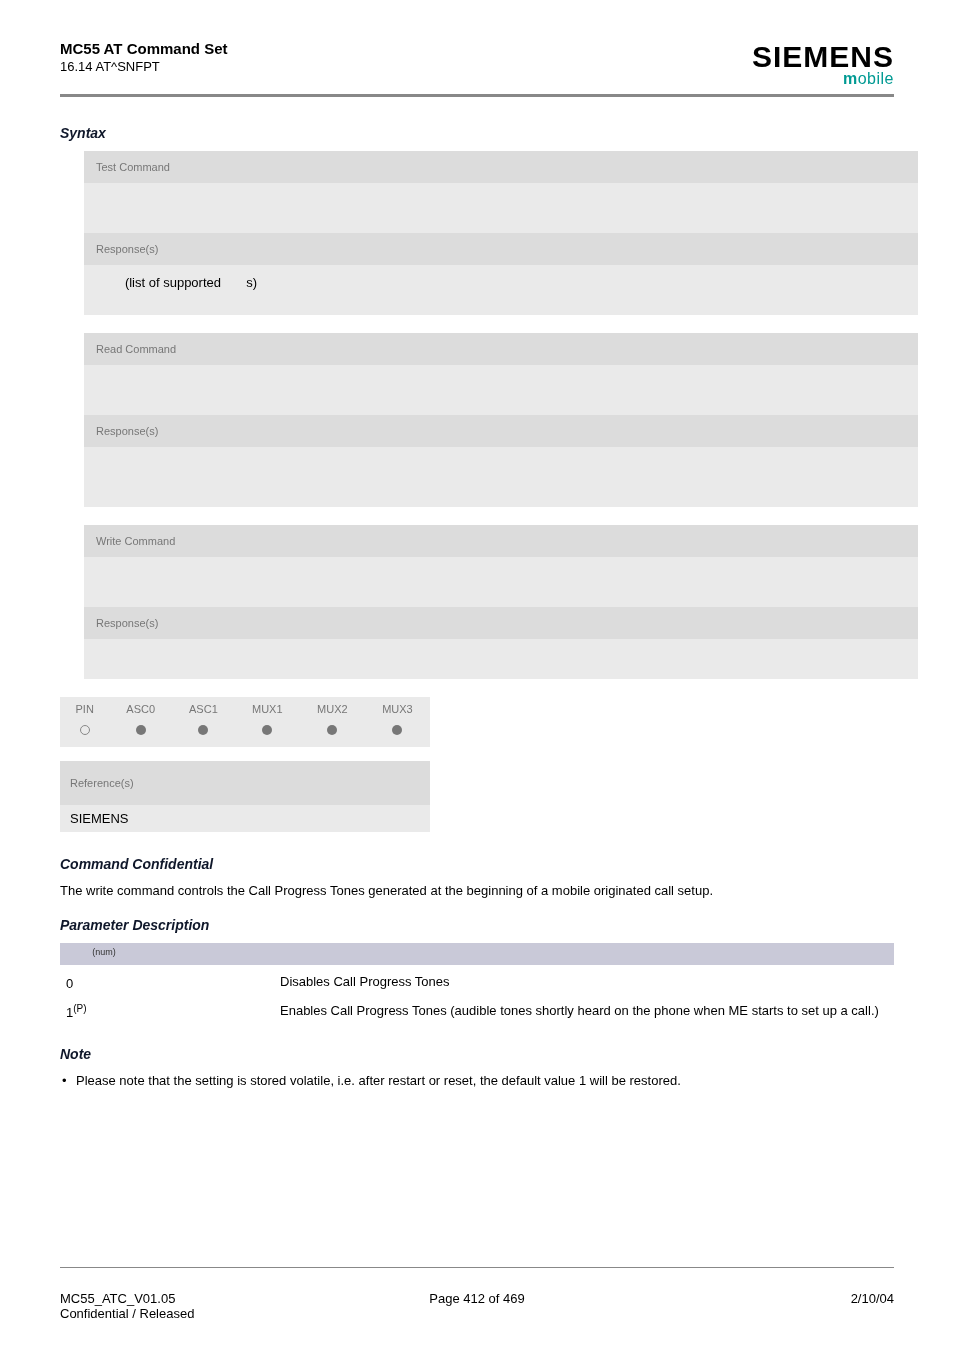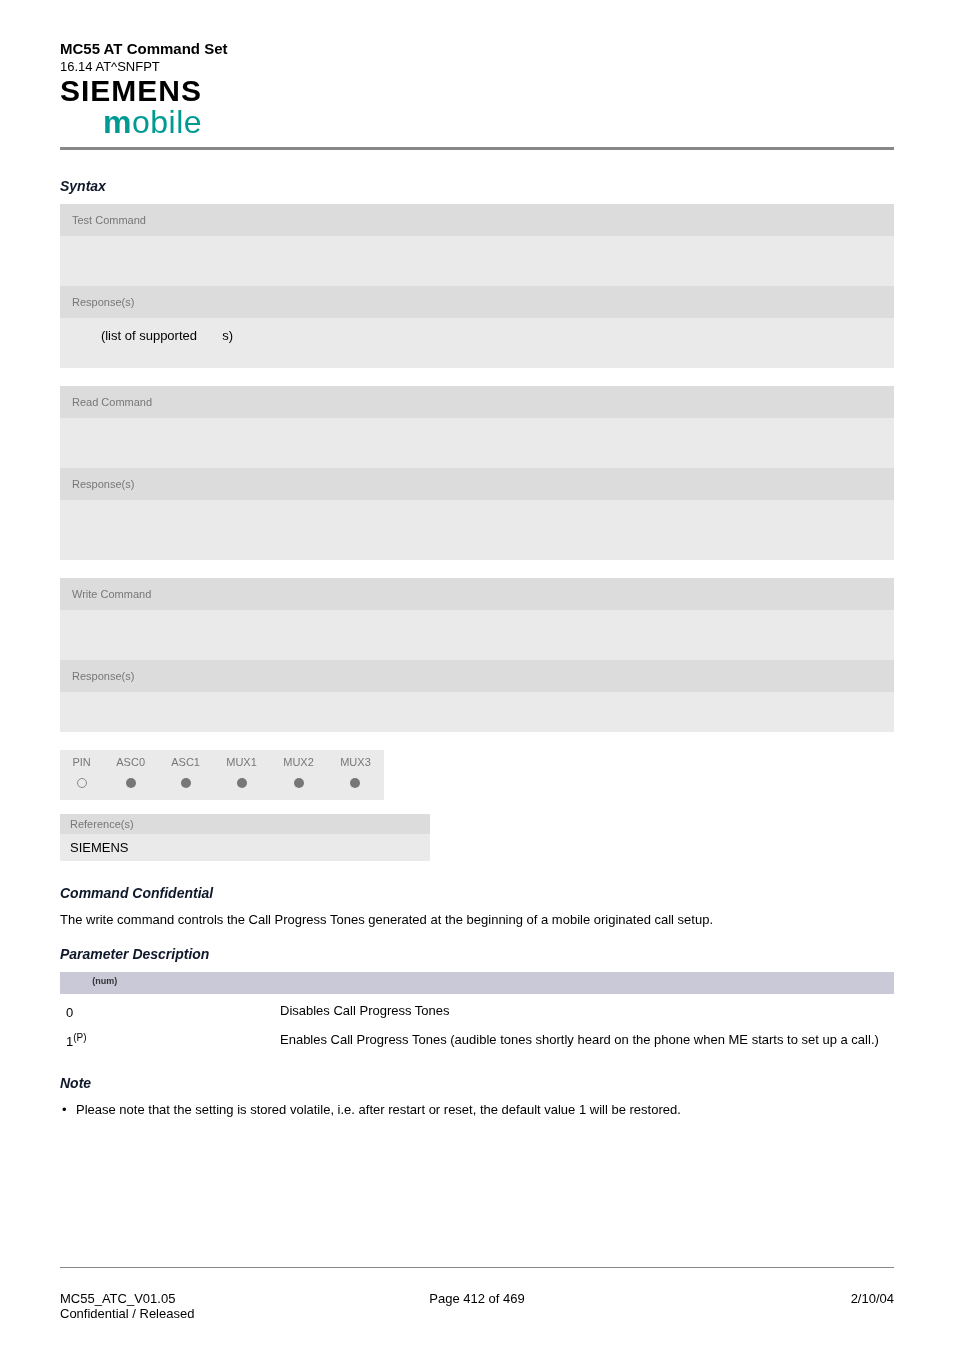--- a/index.html
+++ b/index.html
@@ -13,21 +13,20 @@
     padding: 0;
   }
   .page {
     padding: 40px 60px 0 60px;
   }
   .header {
     display: flex;
     justify-content: space-between;
     align-items: flex-start;
     margin-bottom: 6px;
-    flex-direction: column;
   }
   .header-left .line1 {
     font-weight: bold;
     font-size: 15px;
   }
   .header-left .line2 {
     font-weight: normal;
     font-size: 13px;
     margin-top: 2px;
   }
@@ -35,21 +34,21 @@
     text-align: right;
   }
   .brand-siemens {
     font-family: Arial, sans-serif;
     font-weight: 900;
     font-size: 30px;
     letter-spacing: 1px;
     color: #000;
   }
   .brand-mobile {
-    font-size: 32px;
+    font-size: 16px;
     color: #009a93;
     margin-top: -4px;
     letter-spacing: 0.5px;
   }
   .brand-mobile .m {
     font-weight: bold;
     color: #009a93;
   }
   .hr-heavy {
     border: none;
@@ -68,39 +67,40 @@
   .subhead {
     font-size: 14px;
     font-weight: bold;
     font-style: italic;
     color: #0f172a;
     margin-bottom: 10px;
   }
   .panel {
     width: 100%;
     margin-bottom: 18px;
+    margin-left: 24px;
   }
   .panel-row {
     padding: 10px 12px;
     font-size: 13px;
   }
   .panel-label {
     background: #dcdcdc;
     color: #777;
     font-size: 11px;
   }
   .panel-body {
     background: #eaeaea;
     min-height: 50px;
   }
   .pin-table {
     background: #eaeaea;
     border-collapse: separate;
     border-spacing: 0;
-    width: 324px;
+    width: 370px;
     margin-bottom: 14px;
   }
   .pin-table td, .pin-table th {
     text-align: center;
     padding: 6px 10px;
     font-size: 11px;
     color: #777;
     font-weight: normal;
   }
   .pin-table .dot-row td {
@@ -121,21 +121,21 @@
     border-radius: 50%;
   }
   .ref-box {
     width: 370px;
     margin-bottom: 24px;
   }
   .ref-label {
     background: #dcdcdc;
     color: #777;
     font-size: 11px;
-    padding: 4px 10px;
+    padding: 16px 10px;
   }
   .ref-body {
     background: #eaeaea;
     padding: 6px 10px;
     font-size: 13px;
   }
   .body-text {
     font-size: 13px;
     line-height: 1.45;
     margin-bottom: 16px;
@@ -143,21 +143,20 @@
   }
   .param-header {
     background: #c9c9d8;
     padding: 4px 10px;
     font-size: 10px;
     color: #333;
     margin-bottom: 4px;
   }
   .param-header sup {
     font-size: 9px;
-    font-weight: bold;
   }
   .param-table {
     width: 100%;
     border-collapse: collapse;
     margin-bottom: 20px;
   }
   .param-table td {
     font-size: 13px;
     padding: 4px 0;
     vertical-align: top;

